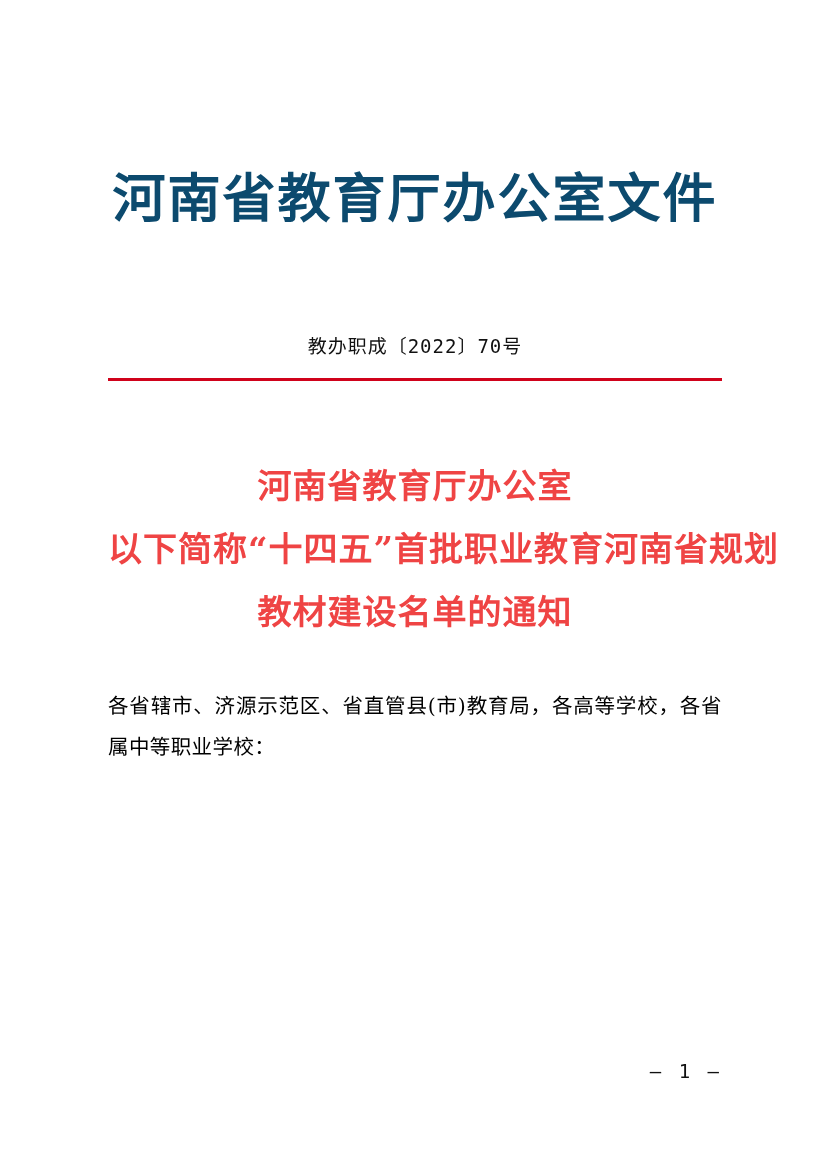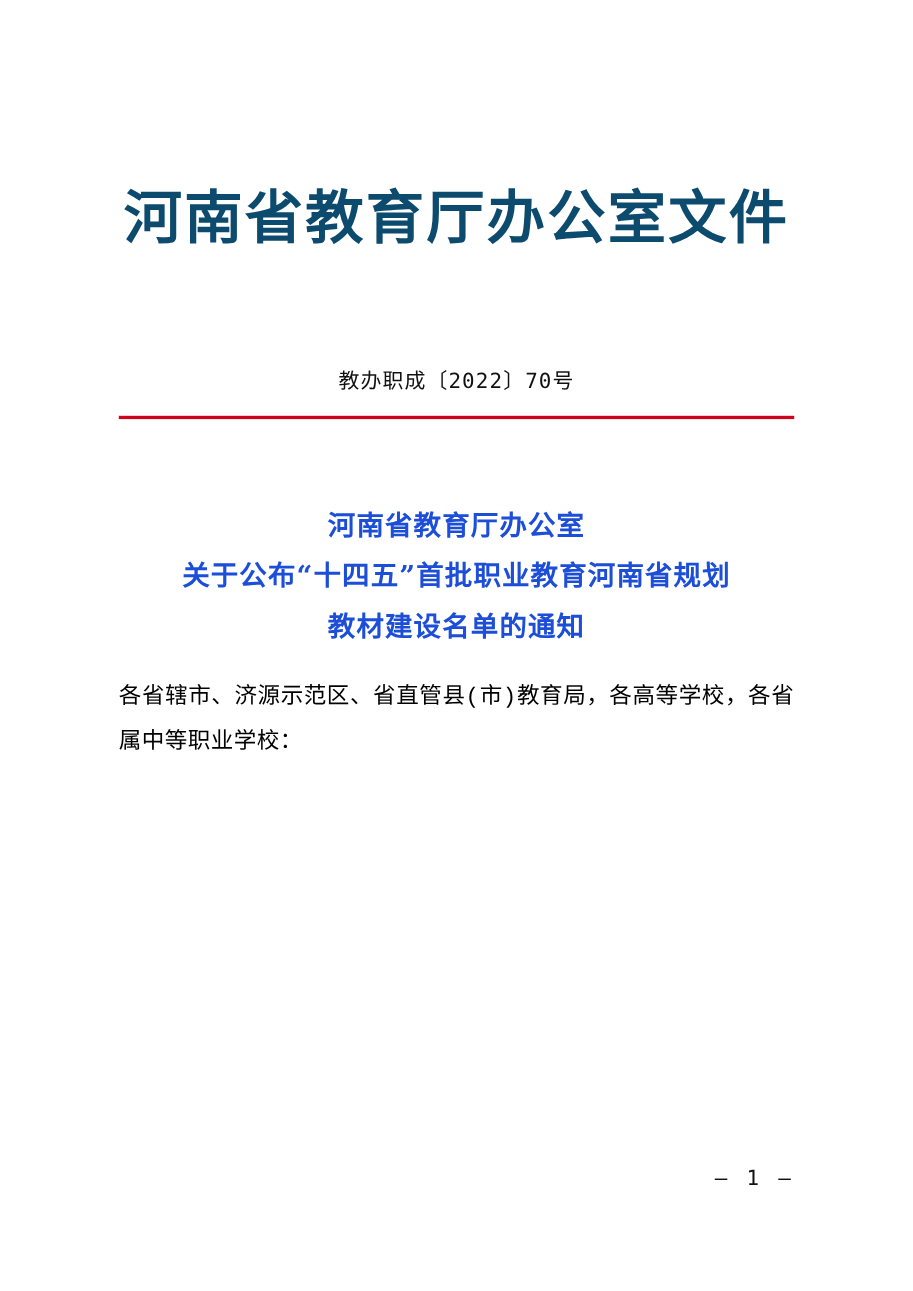--- a/index.html
+++ b/index.html
@@ -48,39 +48,38 @@
   .red-rule {
     margin-top: 20px;
     height: 3px;
     background: #d0021b;
     width: 100%;
   }
   
   .doc-title {
     margin-top: 74px;
     text-align: center;
-    font-size: 25px;
+    font-size: 34px;
     font-weight: bold;
     line-height: 1.85;
     letter-spacing: 1px;
-    color: #1d4ed8;
+    color: #ef4444;
   }
   .doc-title .line {
     display: block;
     white-space: nowrap;
   }
   
   .body-text {
-    margin-top: 20px;
+    margin-top: 42px;
     font-size: 20.5px;
     line-height: 2.0;
     text-align: justify;
     text-justify: inter-ideograph;
     letter-spacing: 0.4px;
-    font-family: Liberation Mono, monospace;
   }
   .body-text p {
     margin: 0;
   }
   .indent2 {
     text-indent: 2em;
   }
   
   .page-footer {
     position: absolute;
@@ -100,21 +99,21 @@
   <div class="masthead">
     <div class="masthead-title">河南省教育厅办公室文件</div>
   </div>
 
   <div class="doc-number">教办职成〔2022〕70号</div>
 
   <div class="red-rule"></div>
 
   <div class="doc-title">
     <span class="line">河南省教育厅办公室</span>
-    <span class="line">关于公布“十四五”首批职业教育河南省规划</span>
+    <span class="line">以下简称“十四五”首批职业教育河南省规划</span>
     <span class="line">教材建设名单的通知</span>
   </div>
 
   <div class="body-text">
     <p>各省辖市、济源示范区、省直管县(市)教育局，各高等学校，各省属中等职业学校：</p>
   </div>
 
   <div class="page-footer">— 1 —</div>
 
 </div>

